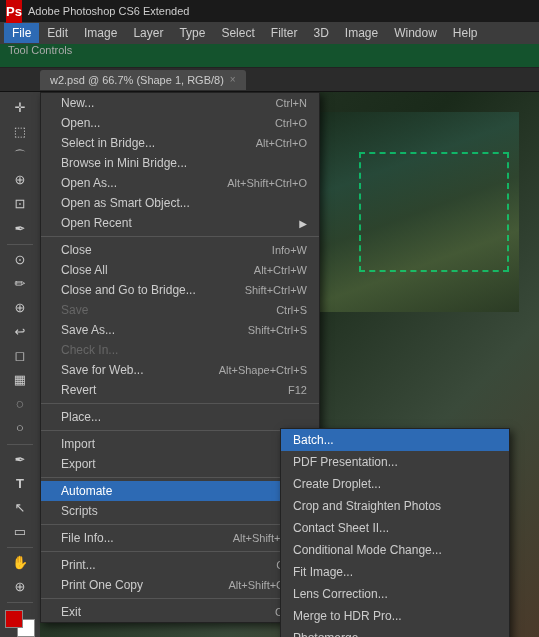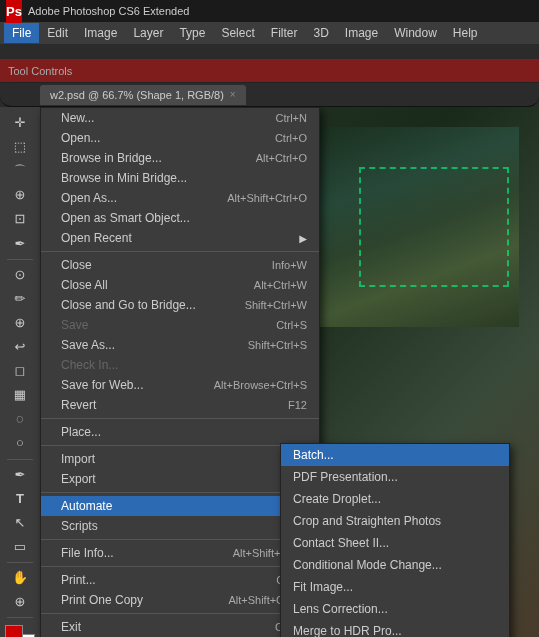--- a/index.html
+++ b/index.html
@@ -55,42 +55,40 @@
       cursor: pointer;
       border-radius: 0;
     }
     .menu-item.active {
       background: #2d6ab4;
       color: white;
     }
 
     
     .controls-bar {
-      background: #7f1d1d;
+      background: #14532d;
       height: 24px;
       display: flex;
-      align-items: center;
+      align-items: flex-start;
       padding: 0 8px;
       border-bottom: 1px solid #222;
-      margin-top: 15px;
     }
     .controls-text {
       font-size: 11px;
       color: #aaa;
     }
 
     
     .tab-bar {
       background: #2b2b2b;
       height: 24px;
       display: flex;
       align-items: center;
       padding: 0 40px;
       border-bottom: 1px solid #111;
-      border-radius: 11px;
     }
     .tab {
       background: #4a4a4a;
       height: 20px;
       padding: 0 10px;
       display: flex;
       align-items: center;
       font-size: 11px;
       color: #ccc;
       border-top-left-radius: 3px;
@@ -336,21 +334,21 @@
 
     <div class="dropdown-item">
       <span>New...</span>
       <span class="shortcut">Ctrl+N</span>
     </div>
     <div class="dropdown-item">
       <span>Open...</span>
       <span class="shortcut">Ctrl+O</span>
     </div>
     <div class="dropdown-item">
-      <span>Browse in Bridge...</span>
+      <span>Select in Bridge...</span>
       <span class="shortcut">Alt+Ctrl+O</span>
     </div>
     <div class="dropdown-item">
       <span>Browse in Mini Bridge...</span>
       <span class="shortcut"></span>
     </div>
     <div class="dropdown-item">
       <span>Open As...</span>
       <span class="shortcut">Alt+Shift+Ctrl+O</span>
     </div>
@@ -382,21 +380,21 @@
     </div>
     <div class="dropdown-item">
       <span>Save As...</span>
       <span class="shortcut">Shift+Ctrl+S</span>
     </div>
     <div class="dropdown-item disabled">
       <span>Check In...</span>
     </div>
     <div class="dropdown-item">
       <span>Save for Web...</span>
-      <span class="shortcut">Alt+Browse+Ctrl+S</span>
+      <span class="shortcut">Alt+Shape+Ctrl+S</span>
     </div>
     <div class="dropdown-item">
       <span>Revert</span>
       <span class="shortcut">F12</span>
     </div>
 
     <div class="dropdown-separator"></div>
 
     <div class="dropdown-item">
       <span>Place...</span>

